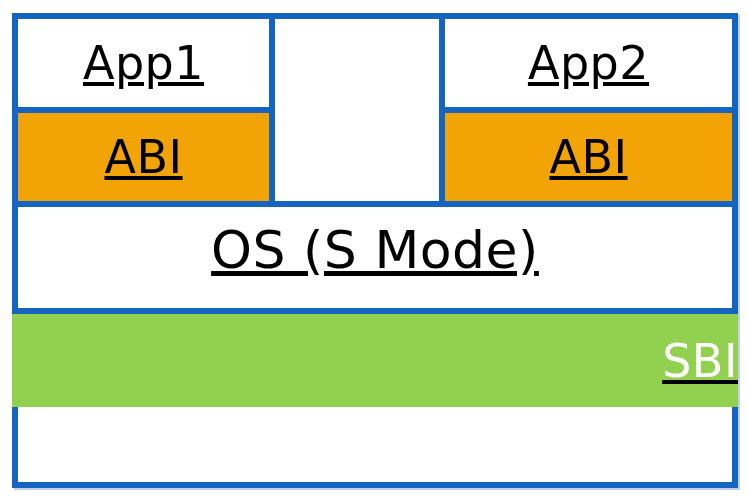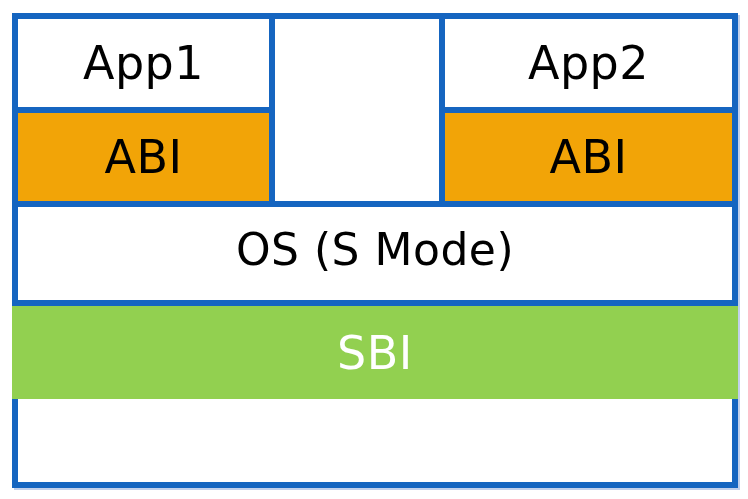--- a/index.html
+++ b/index.html
@@ -11,20 +11,21 @@
     overflow: hidden;
   }
   .outer {
     position: absolute;
     left: 12px; top: 13px;
     width: 726px; height: 475px;
     box-sizing: border-box;
     border: 6px solid var(--border-blue, #1565C0);
     background: var(--box-fill, #ffffff);
     box-shadow: 2px 2px 0 rgba(142,169,219,0.55);
+    text-decoration: underline;
   }
   .top-section { display: flex; height: 182px; }
   .col { display: flex; flex-direction: column; }
   .col-left  { width: 257px; border-right: 6px solid var(--border-blue, #1565C0); box-sizing: border-box; }
   .col-right { width: 293px; border-left: 6px solid var(--border-blue, #1565C0); box-sizing: border-box; }
   .gap-middle { flex: 1; background: var(--box-fill, #ffffff); }
   .cell {
     height: 88px;
     display: flex; align-items: center; justify-content: center;
   }
@@ -35,31 +36,32 @@
   .cell-abi { background: var(--abi-fill, #F2A407); }
   .row {
     display: flex; align-items: center; justify-content: center;
     border-top: 6px solid var(--border-blue, #1565C0);
   }
   .row-os  { height: 85px; background: var(--box-fill, #ffffff); }
   .row-sbi {
     height: 93px;
     background: var(--sbi-fill, #92D050);
     color: var(--sbi-text, #ffffff);
-    margin: 8px -6px;               
+    margin: 16px -6px;               
+    justify-content: flex-end;
   }
   .row-see { height: 85px; background: var(--box-fill, #ffffff); }
   .label {
     font-size: 46px;
     color: var(--label-text, #000000);
     letter-spacing: 0.5px;
     line-height: 1;
     white-space: nowrap;
   }
-  .row-os .label { font-size: 44px; }
+  .row-os .label { font-size: 52px; }
   .row-sbi .label { color: var(--sbi-text, #ffffff); }
 </style>
 </head>
 <body>
 
 <div class="outer">
 
   <div class="top-section">
 
     <div class="col col-left">

